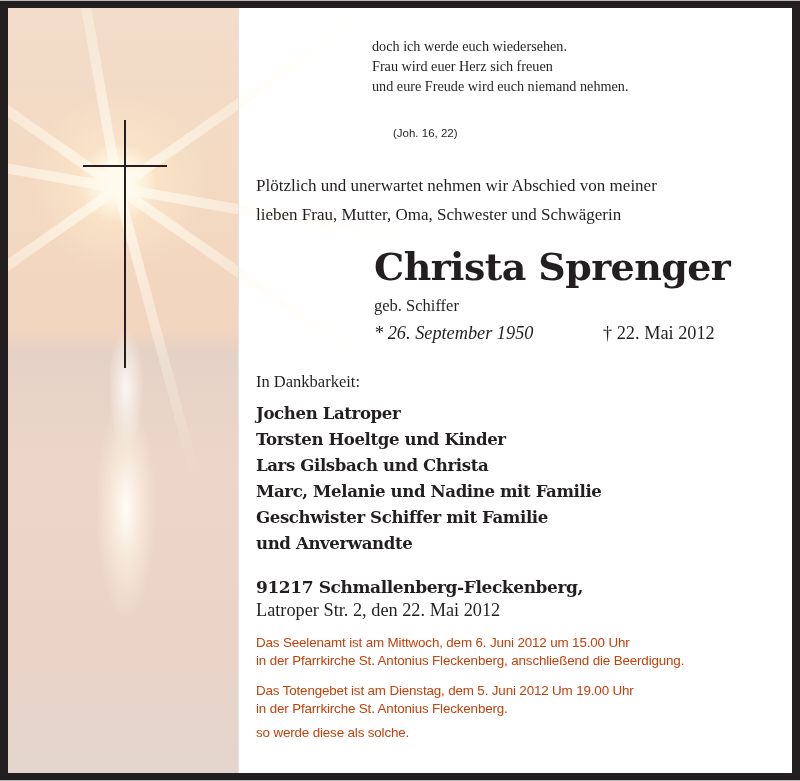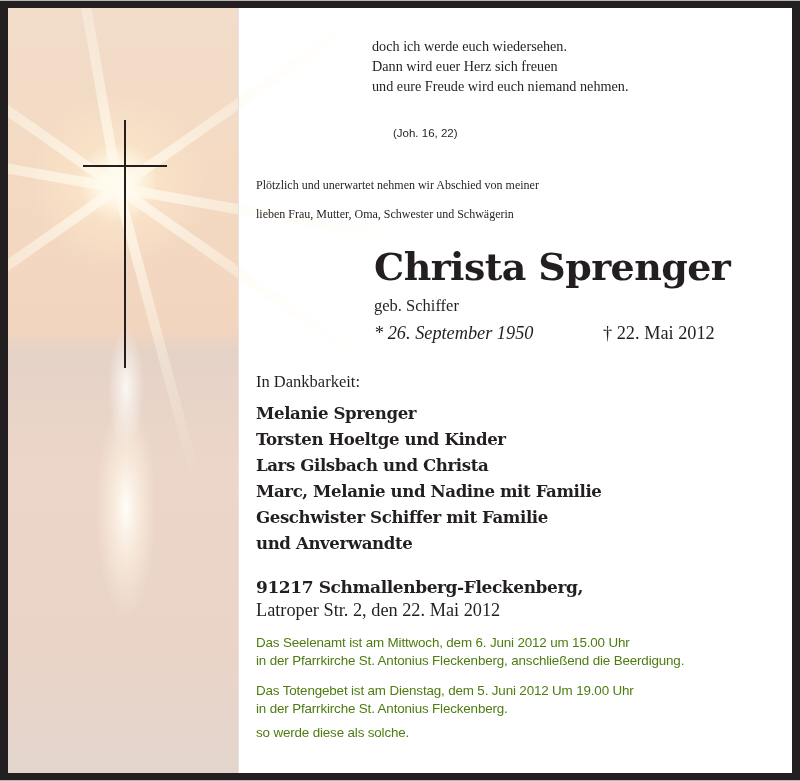--- a/index.html
+++ b/index.html
@@ -25,31 +25,31 @@
     background: linear-gradient(90deg, rgba(255,250,238,0.8) 0%, rgba(255,245,230,0) 100%); }
   .photo-edge { position: absolute; left: 230px; top: 0; width: 1px; height: 765px; background: #e8e2de; }
   .cross-v { position: absolute; left: 116px; top: 112px; width: 2px; height: 248px; background: #231f20; }
   .cross-h { position: absolute; left: 75px; top: 157px; width: 84px; height: 2px; background: #231f20; }
 
   .serif { font-family: "DejaVu Serif", "Liberation Serif", serif; color: #231f20; }
   .t { position: absolute; white-space: nowrap; }
   .verse { left: 364px; top: 28px; font-size: 14.2px; line-height: 20px; font-family: "Liberation Serif", serif; }
   .verse div { height: 20px; }
   .ref { left: 365px; top: 119px; font-size: 11.5px; font-family: Liberation Sans, sans-serif; margin-left: 20px; }
-  .intro { left: 248px; top: 163px; font-size: 12px; line-height: 29px; font-family: "Liberation Serif", serif; }
+  .intro { left: 248px; top: 163px; font-size: 17px; line-height: 29px; font-family: "Liberation Serif", serif; }
   .name { left: 366px; top: 236px; font-size: 38px; font-weight: bold; font-family: "DejaVu Serif", serif; letter-spacing: -0.6px; }
   .maiden { left: 366px; top: 288px; font-size: 16.5px; font-family: "Liberation Serif", serif; }
   .birth { left: 366px; top: 315px; font-size: 18.3px; font-family: "Liberation Serif", serif; font-style: italic; }
   .death { left: 595px; top: 315px; font-size: 18.3px; font-family: "Liberation Serif", serif; }
   .thanks { left: 248px; top: 364px; font-size: 16.5px; font-family: "Liberation Serif", serif; }
   .mourners { left: 248px; top: 392px; font-size: 16.6px; line-height: 26px; font-weight: bold; font-family: "DejaVu Serif", serif; letter-spacing: -0.4px; }
   .mourners div { height: 26px; }
   .addr1 { left: 248px; top: 569px; font-size: 17px; font-weight: bold; font-family: "DejaVu Serif", serif; letter-spacing: -0.4px; }
   .addr2 { left: 248px; top: 592px; font-size: 18.3px; font-family: "Liberation Serif", serif; }
-  .note { font-family: "Liberation Sans", sans-serif; font-size: 13.4px; line-height: 18px; color: #4d7c0f; letter-spacing: -0.15px; }
+  .note { font-family: "Liberation Sans", sans-serif; font-size: 13.4px; line-height: 18px; color: #c2410c; letter-spacing: -0.15px; }
   .note div { height: 18px; }
   .n1 { left: 248px; top: 626px; }
   .n2 { left: 248px; top: 674px; }
   .n3 { left: 248px; top: 716px; }
 </style>
 </head>
 <body>
 
 <div class="frame">
   <div class="inner">
@@ -65,38 +65,38 @@
       <div class="ray" style="transform: rotate(190deg);"></div>
       <div>
         <div class="cross-v"></div>
         <div class="cross-h"></div>
       </div>
     </div>
     <div class="photo-edge"></div>
 
     <div class="t verse serif">
       <div>doch ich werde euch wiedersehen.</div>
-      <div>Dann wird euer Herz sich freuen</div>
+      <div>Frau wird euer Herz sich freuen</div>
       <div>und eure Freude wird euch niemand nehmen.</div>
     </div>
     <div class="t ref serif">(Joh. 16, 22)</div>
 
     <div class="t intro serif">
       <div>Plötzlich und unerwartet nehmen wir Abschied von meiner</div>
       <div>lieben Frau, Mutter, Oma, Schwester und Schwägerin</div>
     </div>
 
     <div class="t name serif">Christa Sprenger</div>
     <div class="t maiden serif">geb. Schiffer</div>
     <div class="t birth serif">* 26. September 1950</div>
     <div class="t death serif">† 22. Mai 2012</div>
 
     <div class="t thanks serif">In Dankbarkeit:</div>
     <div class="t mourners serif">
-      <div>Melanie Sprenger</div>
+      <div>Jochen Latroper</div>
       <div>Torsten Hoeltge und Kinder</div>
       <div>Lars Gilsbach und Christa</div>
       <div>Marc, Melanie und Nadine mit Familie</div>
       <div>Geschwister Schiffer mit Familie</div>
       <div>und Anverwandte</div>
     </div>
 
     <div class="t addr1 serif">91217 Schmallenberg-Fleckenberg,</div>
     <div class="t addr2 serif">Latroper Str. 2, den 22. Mai 2012</div>
 

